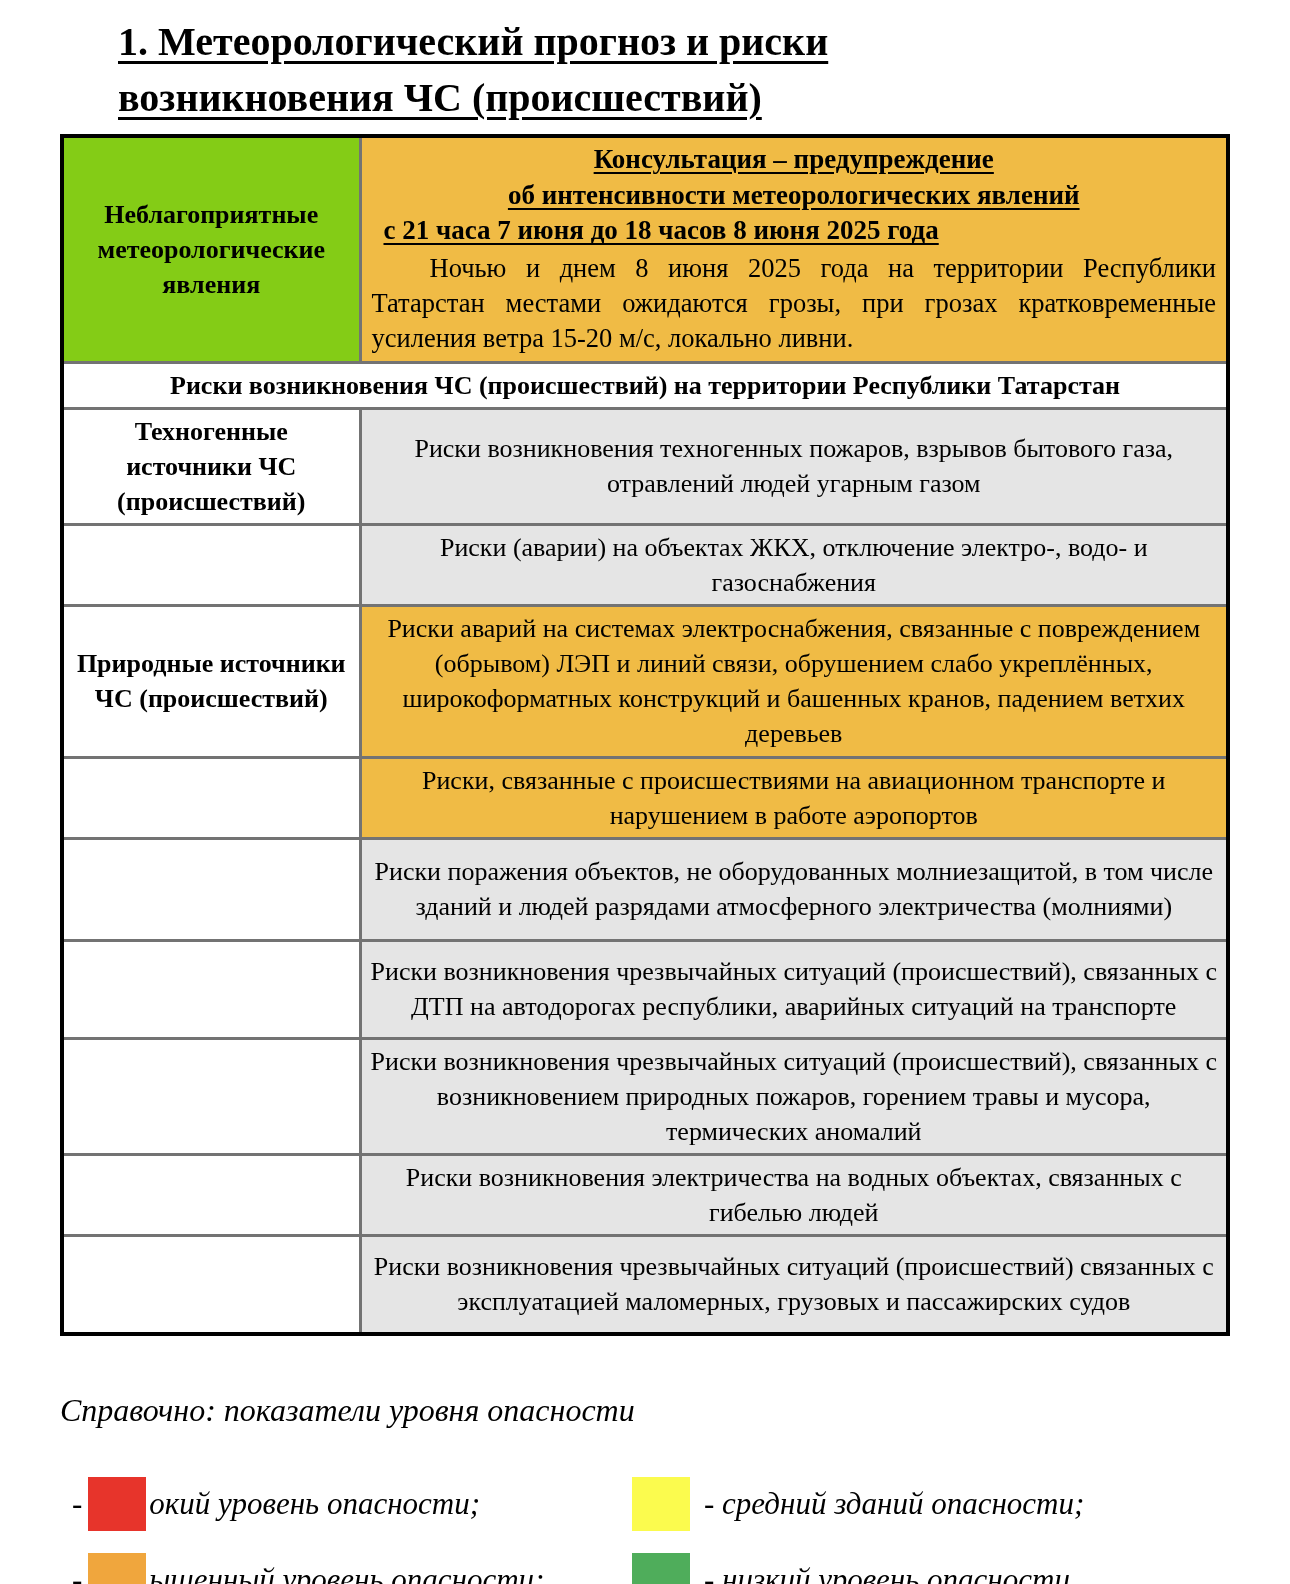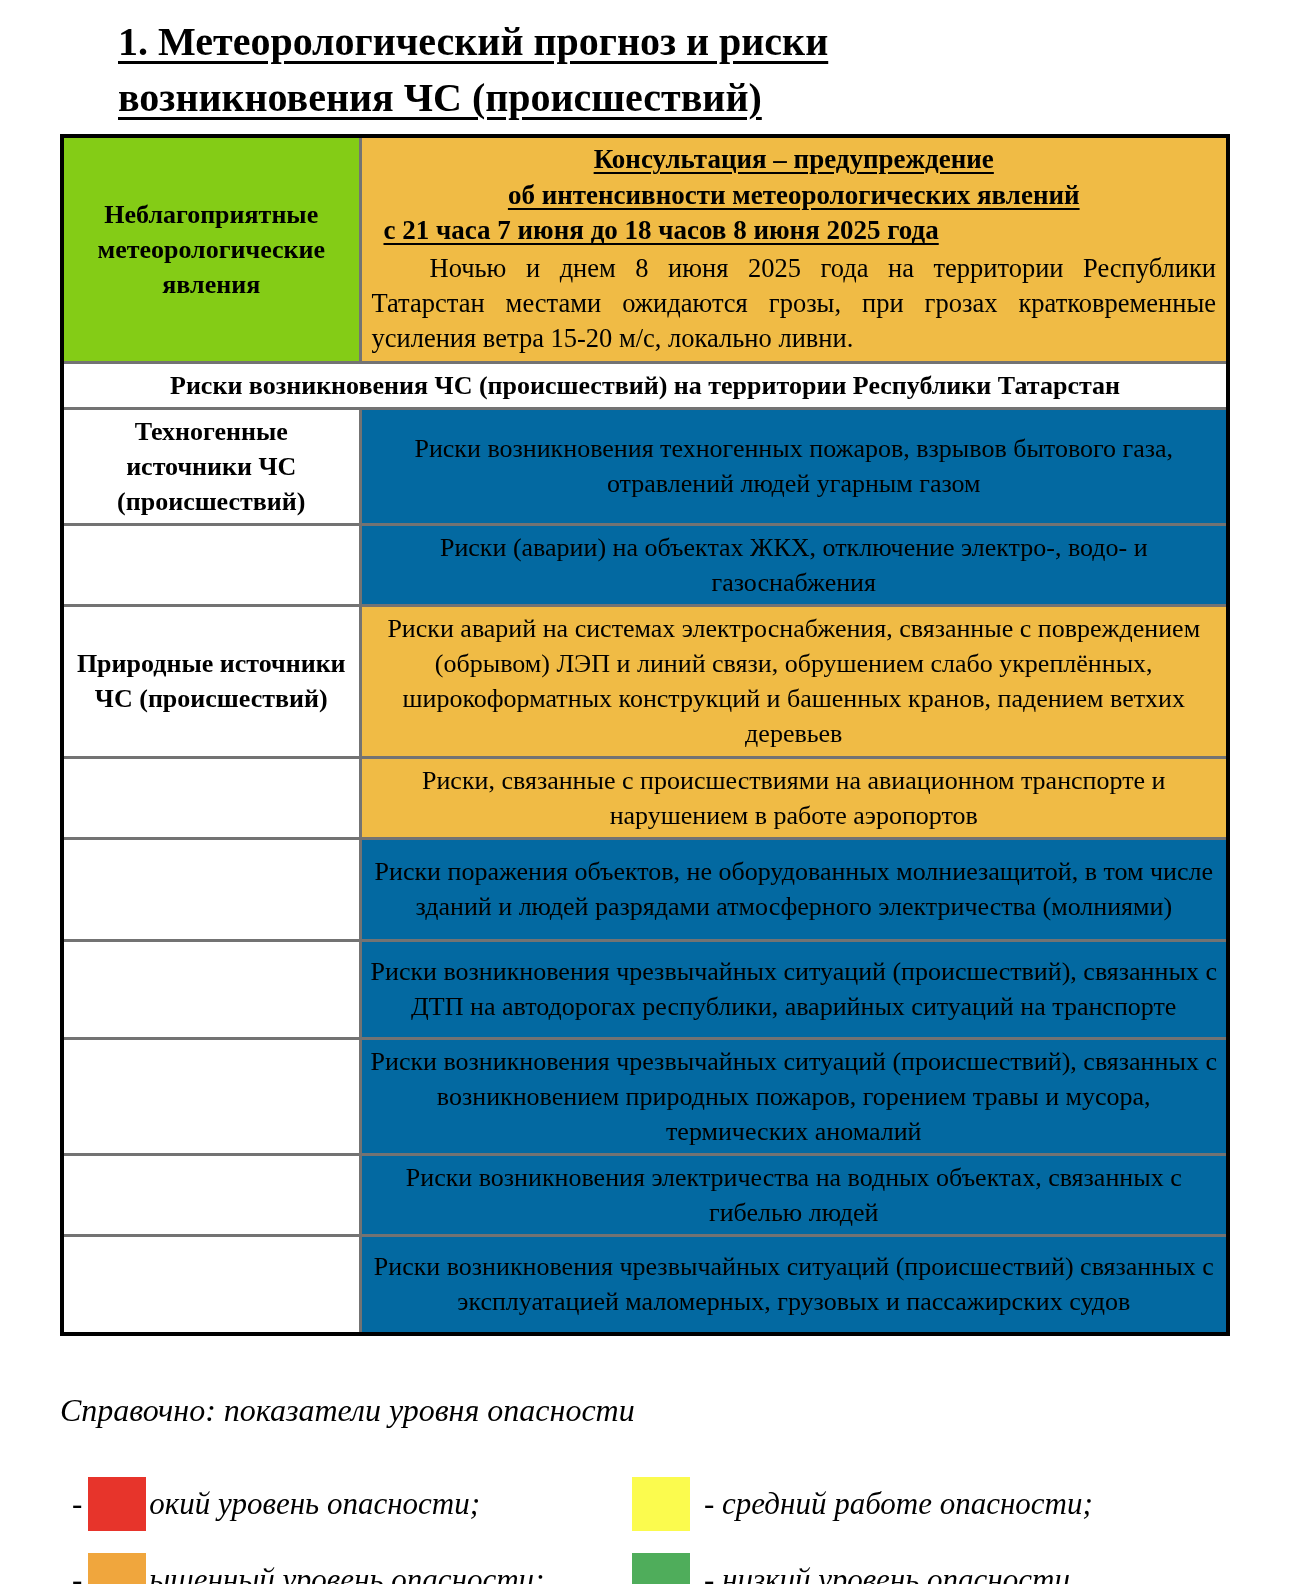--- a/index.html
+++ b/index.html
@@ -28,21 +28,21 @@
   }
   table.risk td{
     border:3px solid #737373;
     vertical-align:middle;
     font-size:26px;line-height:1.35;
     padding:4px 8px;
     box-sizing:border-box;
   }
   col.left-col{width:298px;}
   .cell-orange{background:#F0BB45;}
-  .cell-yellow{background:#0369a1;}
+  .cell-yellow{background:#e5e5e5;}
   .left-head{
     background:#fff;font-weight:bold;text-align:center;font-size:27px;
   }
   .hdr-left{background:#84cc16;font-weight:bold;text-align:center;font-size:28px;}
   .hdr-right{background:#F0BB45;text-align:center;padding:6px 6px 8px 6px;}
   .hline{
     font-weight:bold;font-size:27px;line-height:1.32;
     text-decoration:underline;text-decoration-thickness:2px;text-underline-offset:4px;
   }
   .hline3{text-align:left;padding-left:14px;}
@@ -155,21 +155,21 @@
   <div class="legend">
 
     <div class="legend-item">
       <span class="legend-prefix">-</span>
       <span class="swatch sw-red"></span>
       <span class="legend-label">окий уровень опасности;</span>
     </div>
 
     <div class="legend-item right">
       <span class="swatch sw-yellow"></span>
-      <span class="legend-label">- средний работе опасности;</span>
+      <span class="legend-label">- средний зданий опасности;</span>
     </div>
 
     <div class="legend-item">
       <span class="legend-prefix">-</span>
       <span class="swatch sw-orange"></span>
       <span class="legend-label">ышенный уровень опасности;</span>
     </div>
 
     <div class="legend-item right">
       <span class="swatch sw-green"></span>

